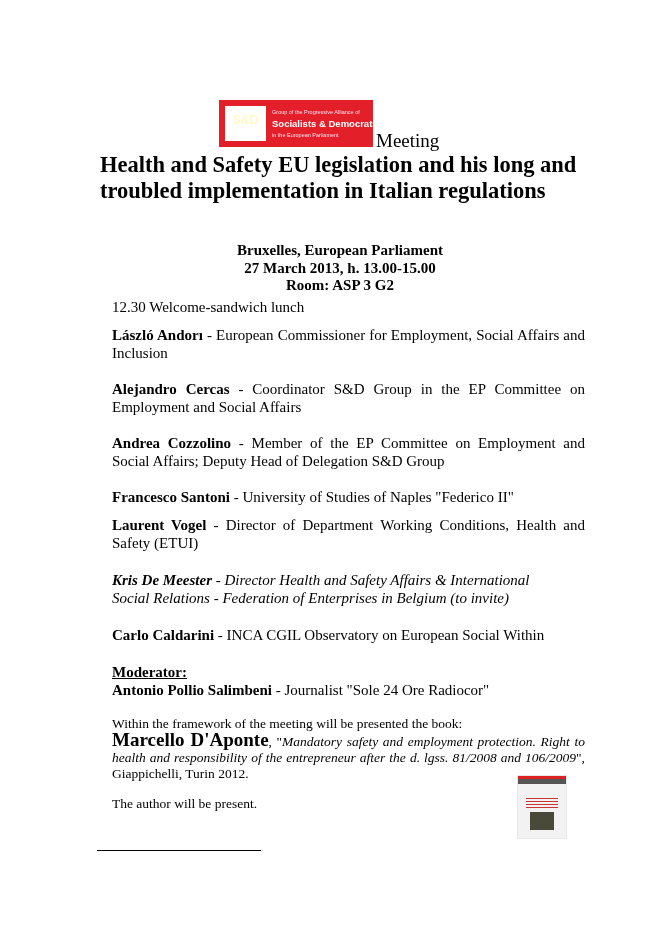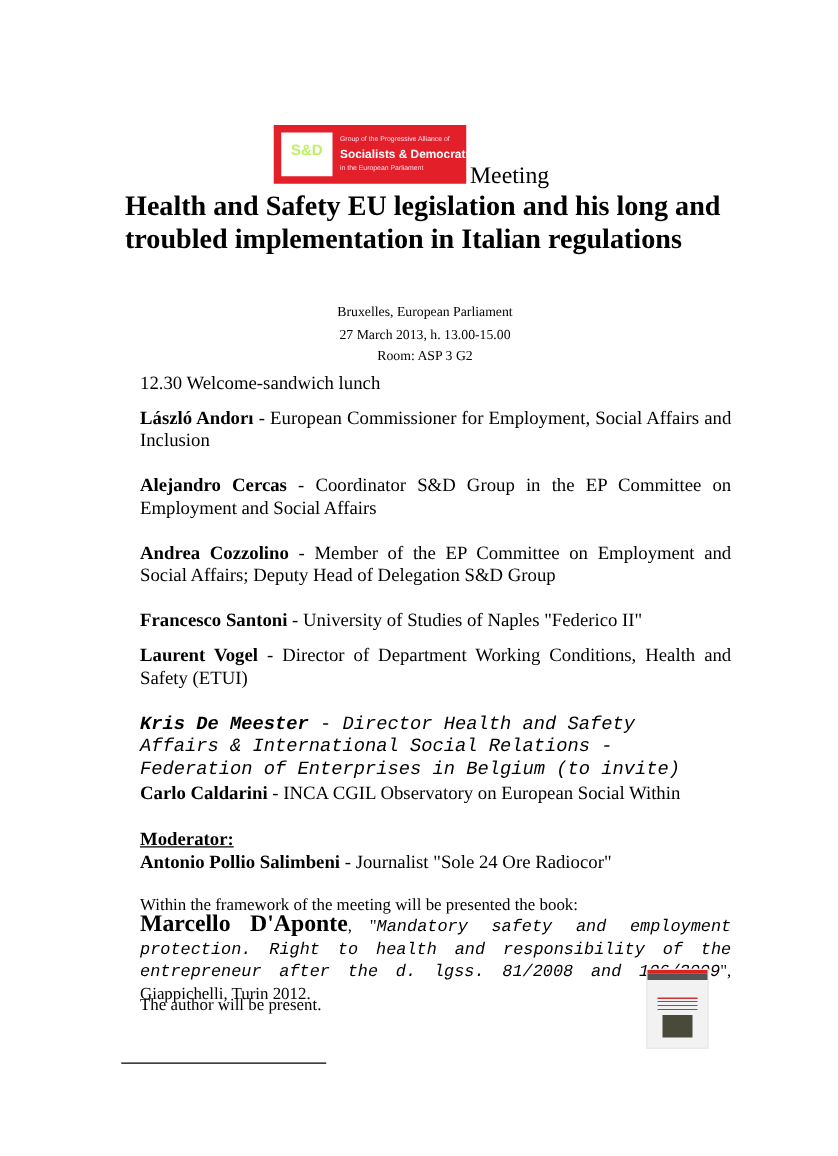--- a/index.html
+++ b/index.html
@@ -1,29 +1,29 @@
 <!DOCTYPE html>
 <html><head>
 <meta charset="utf-8">
 <style>
   html, body { margin: 0; padding: 0; background: #ffffff; }
   body { width: 670px; height: 925px; position: relative; overflow: hidden; font-family: "Liberation Serif", serif; color: #000; }
   .logo { position: absolute; left: 219px; top: 100px; width: 154px; height: 47px; background: #e3202a; }
   .logo-box { position: absolute; left: 6px; top: 6px; width: 41px; height: 35px; background: #fff; }
-  .logo-sd { position: absolute; left: 7px; top: 13px; width: 39px; text-align: center; font-family: "Liberation Sans", sans-serif; font-weight: bold; font-size: 12px; color: #bef264; }
+  .logo-sd { position: absolute; left: 7px; top: 13px; width: 39px; text-align: center; font-family: "Liberation Sans", sans-serif; font-weight: bold; font-size: 12px; color: #fef9c3; }
   .logo-l1 { position: absolute; left: 53px; top: 9px; font-family: "Liberation Sans", sans-serif; font-size: 5.5px; color: #fde; white-space: nowrap; }
   .logo-l2 { position: absolute; left: 53px; top: 18px; font-family: "Liberation Sans", sans-serif; font-weight: bold; font-size: 9.5px; color: #fff; white-space: nowrap; }
   .logo-l3 { position: absolute; left: 53px; top: 32px; font-family: "Liberation Sans", sans-serif; font-size: 5.5px; color: #fde; white-space: nowrap; }
   .meeting { position: absolute; left: 376px; top: 130px; font-size: 19px; text-align: right; }
   .title { position: absolute; left: 100px; top: 152px; width: 480px; text-align: left; font-weight: bold; font-size: 22.5px; line-height: 26px; }
-  .sub { position: absolute; left: 100px; top: 242px; width: 480px; text-align: center; font-size: 11px; line-height: 17.5px; }
+  .sub { position: absolute; left: 100px; top: 242px; width: 480px; text-align: center; font-size: 15px; line-height: 17.5px; font-weight: bold; }
   .p { position: absolute; left: 112px; width: 473px; font-size: 15px; line-height: 18px; text-align: justify; }
   .p.last { text-align: justify; text-align-last: left; }
   .b { font-weight: bold; }
-  .i { font-style: italic; font-family: Liberation Mono, monospace; }
+  .i { font-style: italic; }
   .small { font-size: 13.5px; line-height: 16px; }
   .u { text-decoration: underline; font-weight: bold; }
   .book { position: absolute; left: 517px; top: 775px; width: 48px; height: 62px; background: #f2f2f2; border: 1px solid #e8e8e8; }
   .book-top { position: absolute; left: 0; top: 0; width: 48px; height: 3px; background: #d22; }
   .book-band { position: absolute; left: 0; top: 3px; width: 48px; height: 5px; background: #555; }
   .book-red { position: absolute; left: 8px; top: 22px; width: 32px; height: 10px; background: repeating-linear-gradient(#c33 0 1px, #f2f2f2 1px 3px); }
   .book-img { position: absolute; left: 12px; top: 36px; width: 24px; height: 18px; background: #4a4a3a; }
   .rule { position: absolute; left: 97px; top: 850px; width: 164px; height: 1px; background: #000; }
 </style>
 </head>

